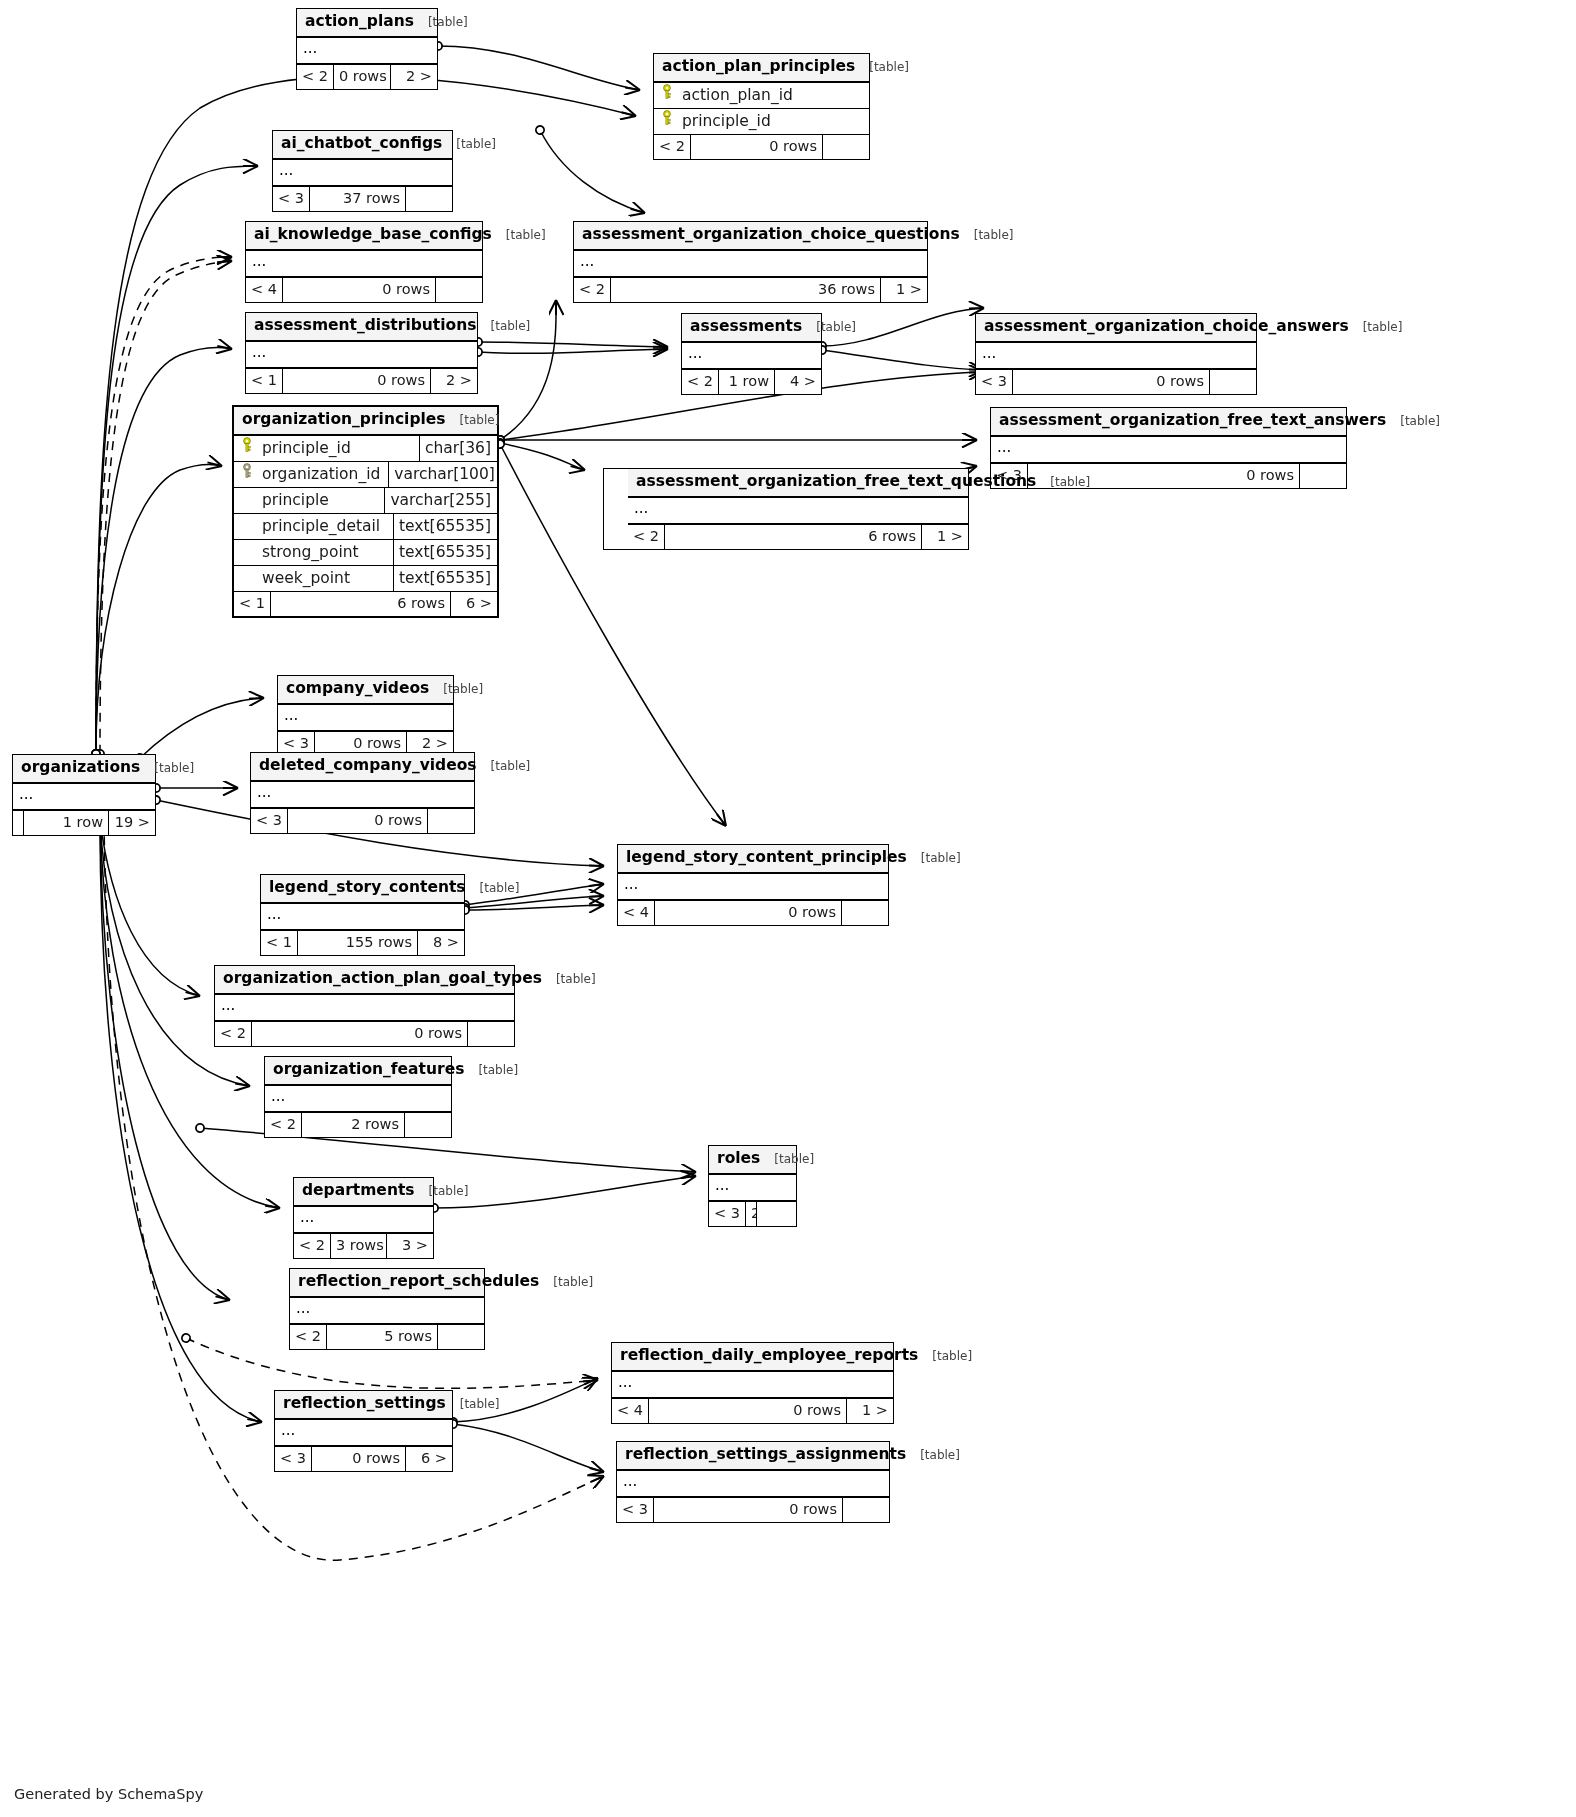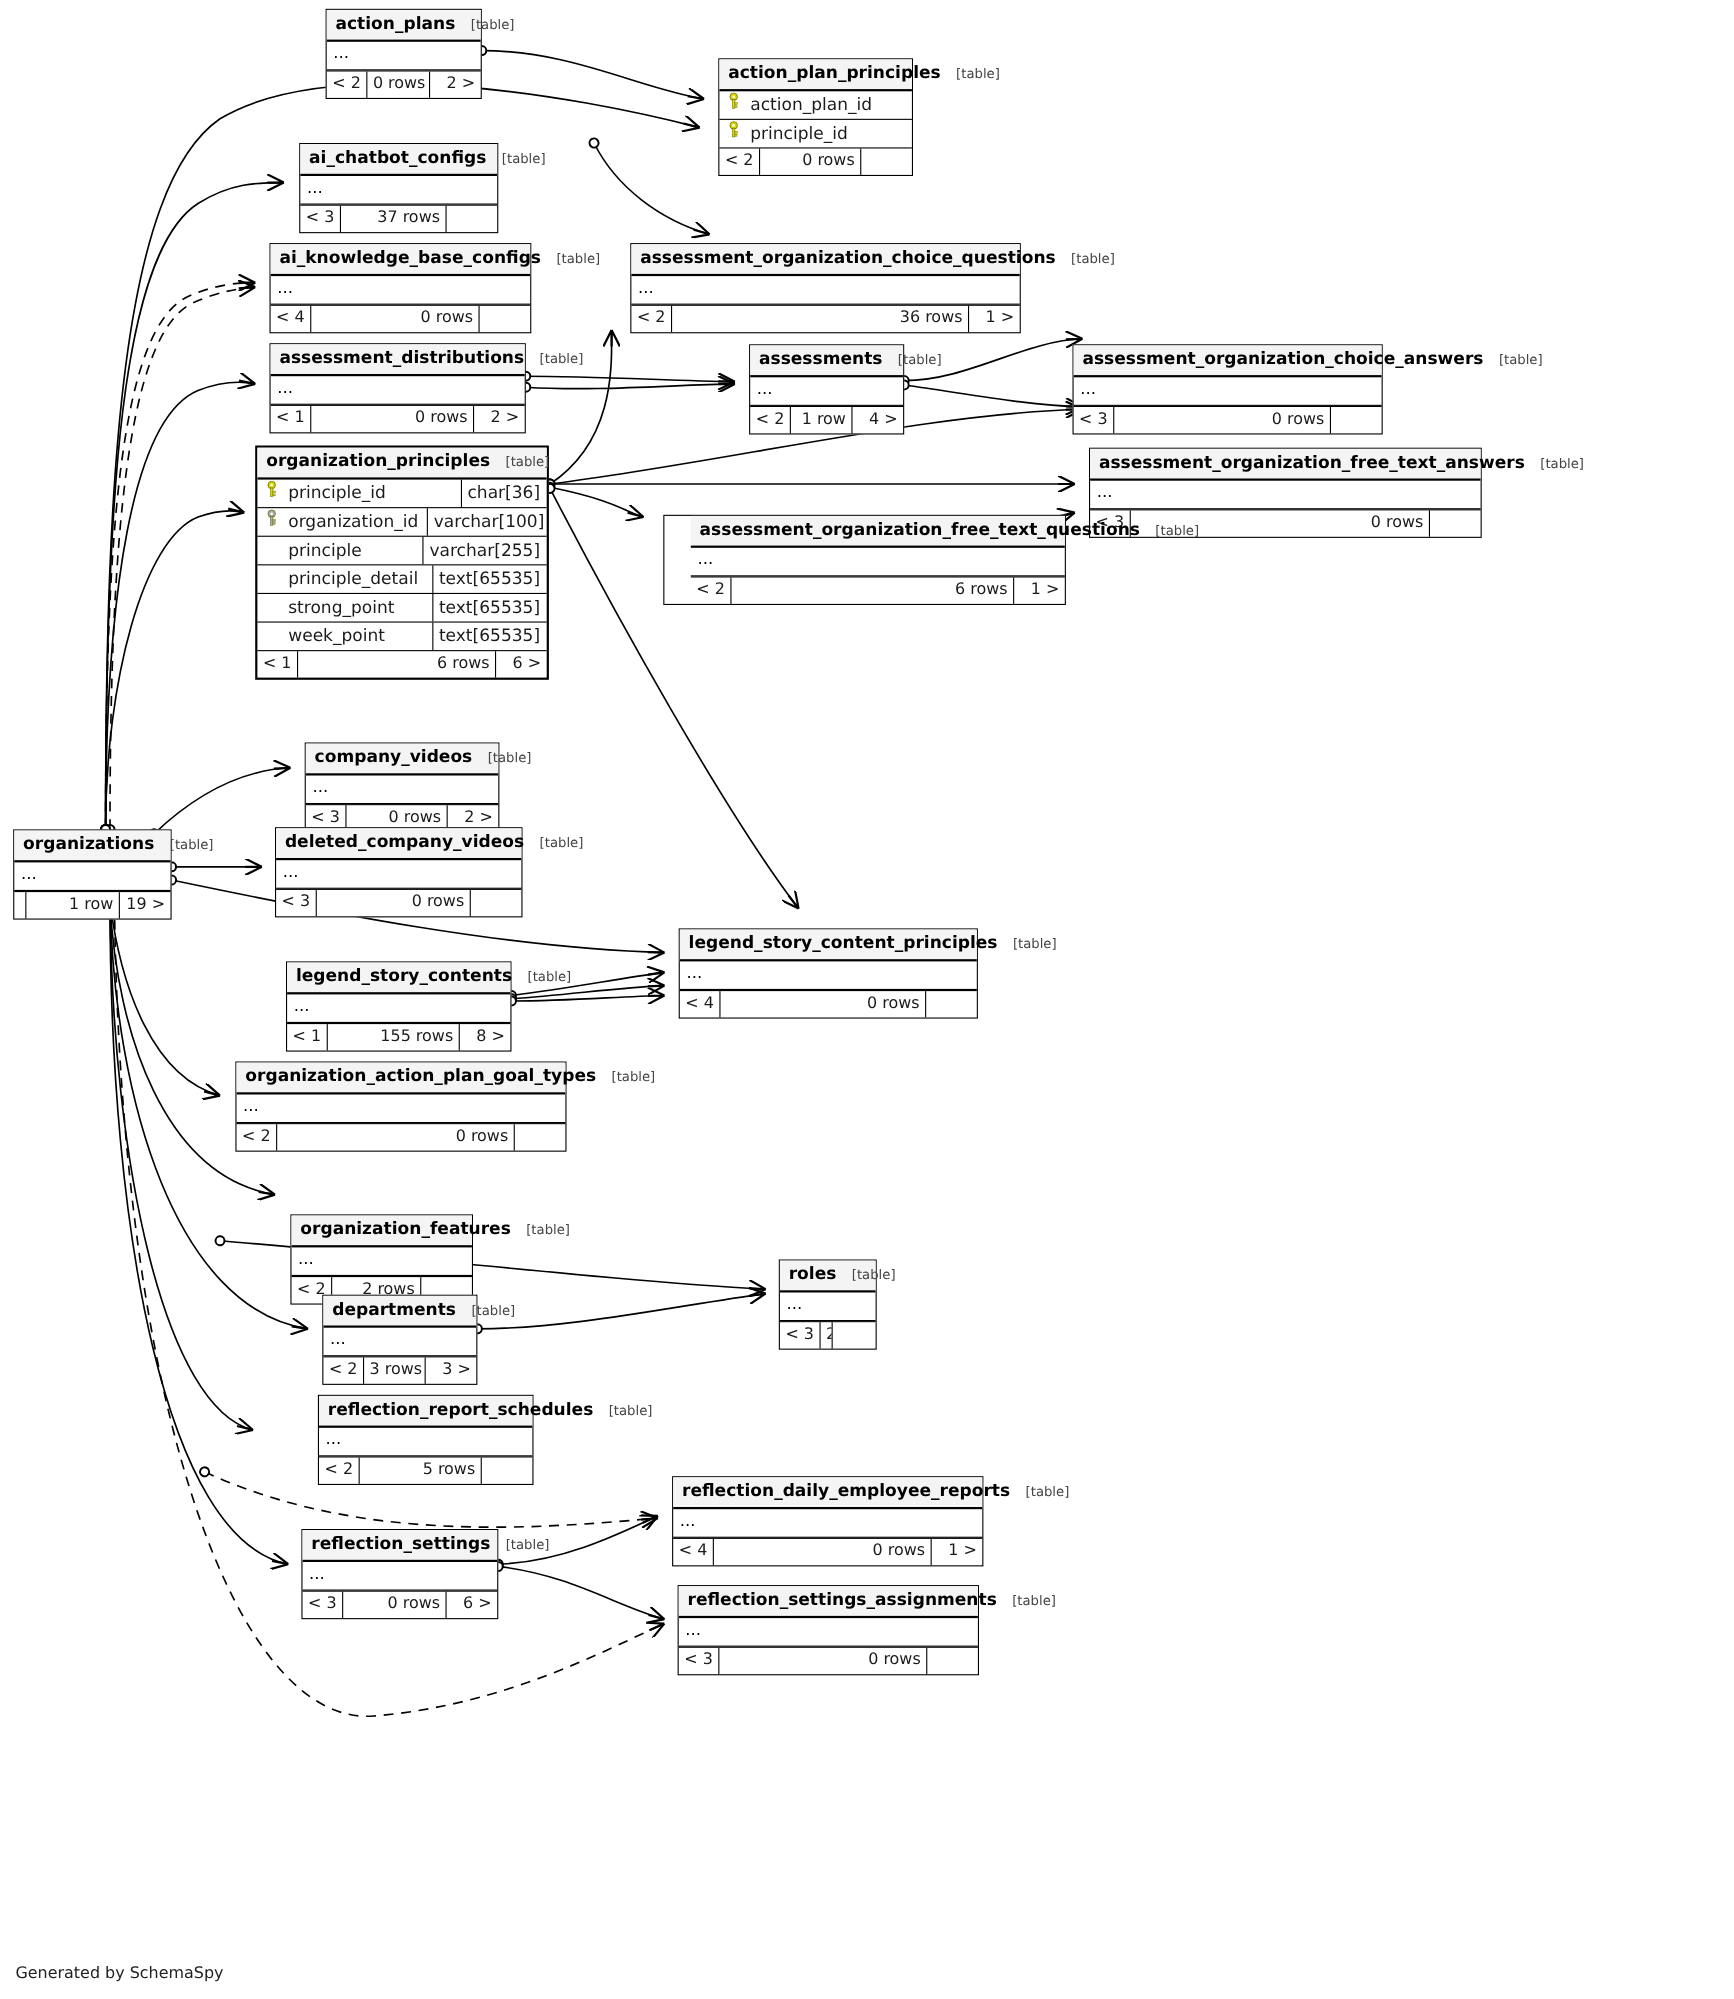--- a/index.html
+++ b/index.html
@@ -181,21 +181,21 @@
         </div>
         <div class="tbl-body">
           <div class="ellipsis-row">...</div>
         </div>
         <div class="tbl-foot">
           <span class="foot-cell foot-l">&lt; 2</span>
           <span class="foot-cell foot-c">0 rows</span>
           <span class="foot-cell foot-r">2 &gt;</span>
         </div>
       </div>
-      <div class="tbl" style="left: 653px; top: 53px; width: 177px;">
+      <div class="tbl" style="left: 653px; top: 53px; width: 217px;">
         <div class="tbl-title">
           <span class="tbl-name">action_plan_principles</span>
           <span class="tbl-kind">[table]</span>
         </div>
         <div class="tbl-body">
           <div class="col-row">
             <span class="col-key"><span class="keyicon"><svg width="12" height="16" viewBox="0 0 12 16">
                   <circle cx="6" cy="4" r="3.4" fill="#d8d800" stroke="#6b6b00" stroke-width="0.7"></circle>
                   <circle cx="6" cy="4" r="1.2" fill="#ffffff"></circle>
                   <rect x="4.9" y="6.5" width="2.2" height="8" fill="#d8d800" stroke="#6b6b00" stroke-width="0.5"></rect>
@@ -465,21 +465,21 @@
         </div>
         <div class="tbl-body">
           <div class="ellipsis-row">...</div>
         </div>
         <div class="tbl-foot">
           <span class="foot-cell foot-l">&lt; 2</span>
           <span class="foot-cell foot-c">0 rows</span>
           <span class="foot-cell foot-r"></span>
         </div>
       </div>
-      <div class="tbl" style="left: 264px; top: 1056px; width: 166px; margin-top: 48px;">
+      <div class="tbl" style="left: 264px; top: 1056px; width: 188px;">
         <div class="tbl-title">
           <span class="tbl-name">organization_features</span>
           <span class="tbl-kind">[table]</span>
         </div>
         <div class="tbl-body">
           <div class="ellipsis-row">...</div>
         </div>
         <div class="tbl-foot">
           <span class="foot-cell foot-l">&lt; 2</span>
           <span class="foot-cell foot-c">2 rows</span>

